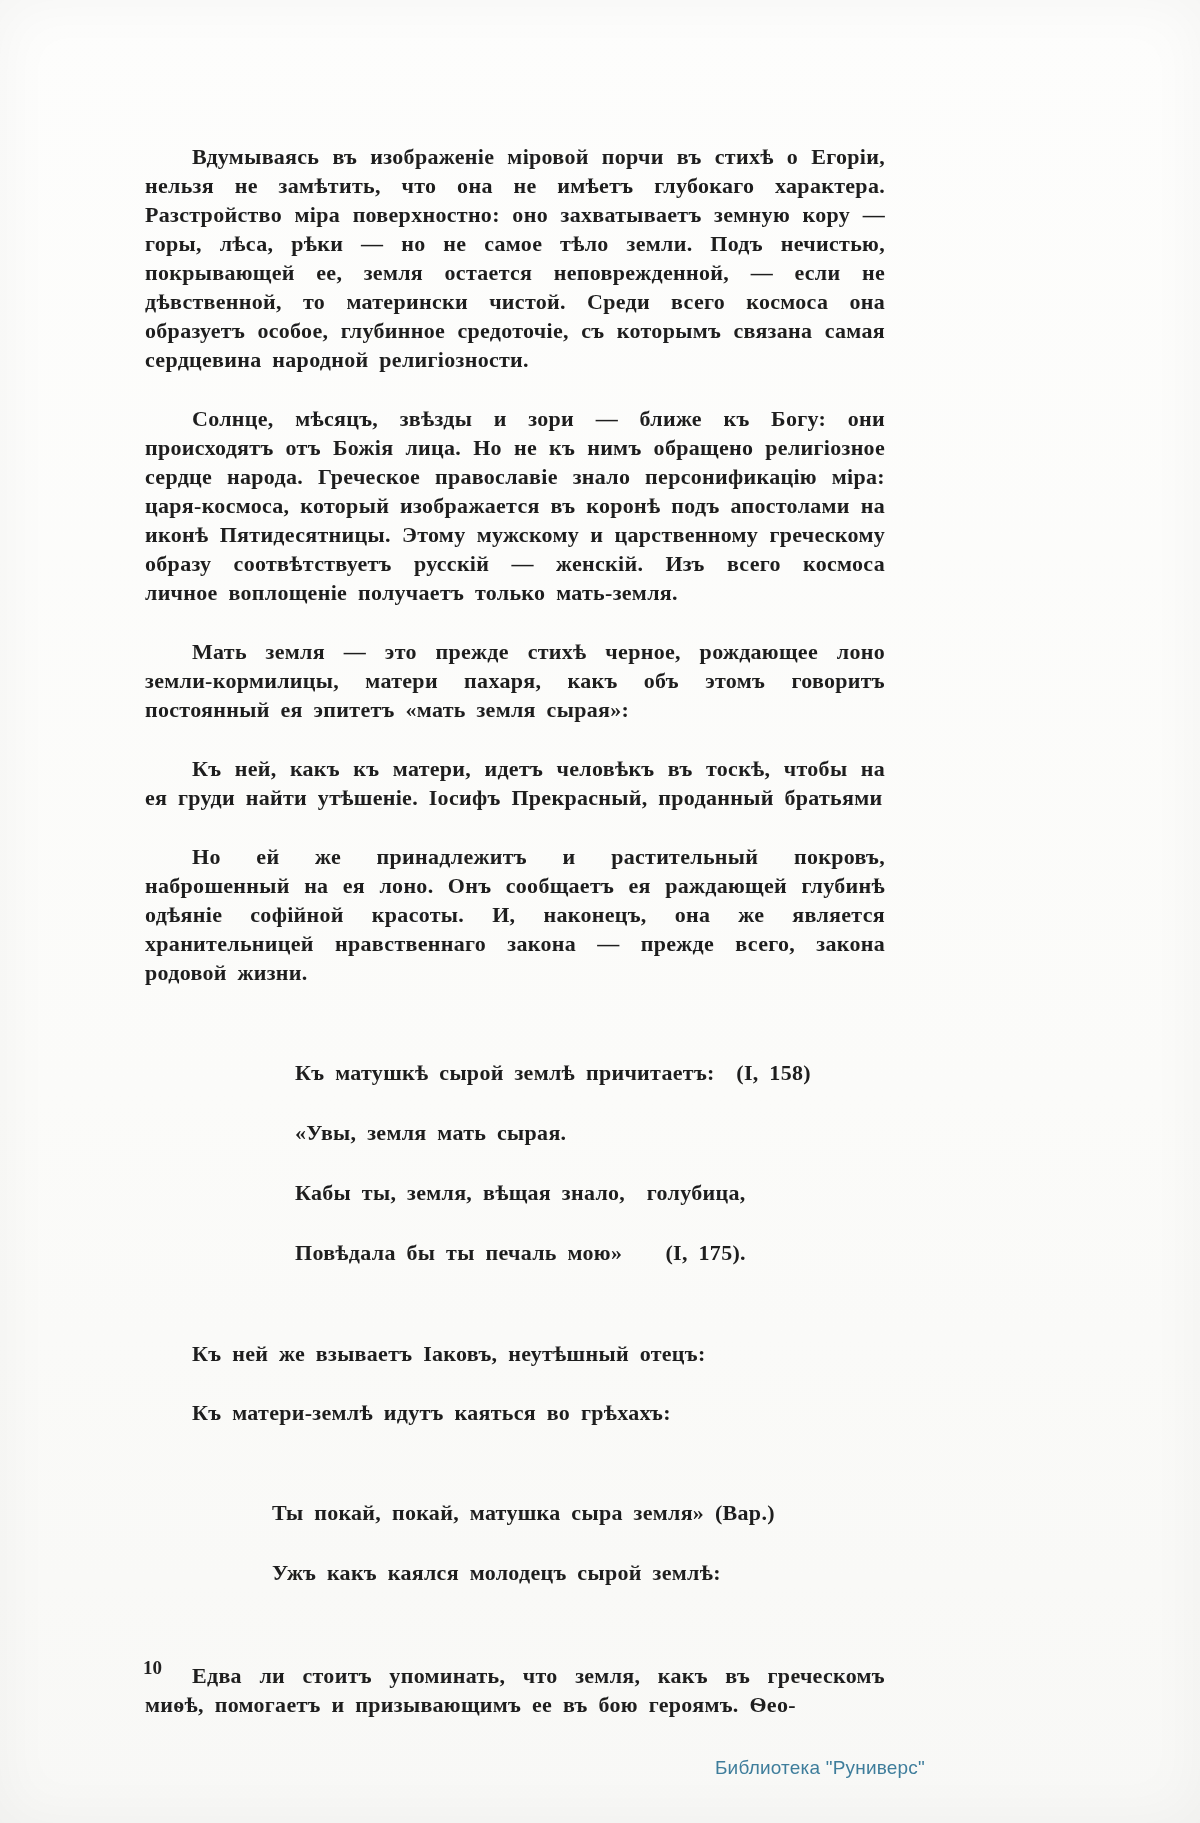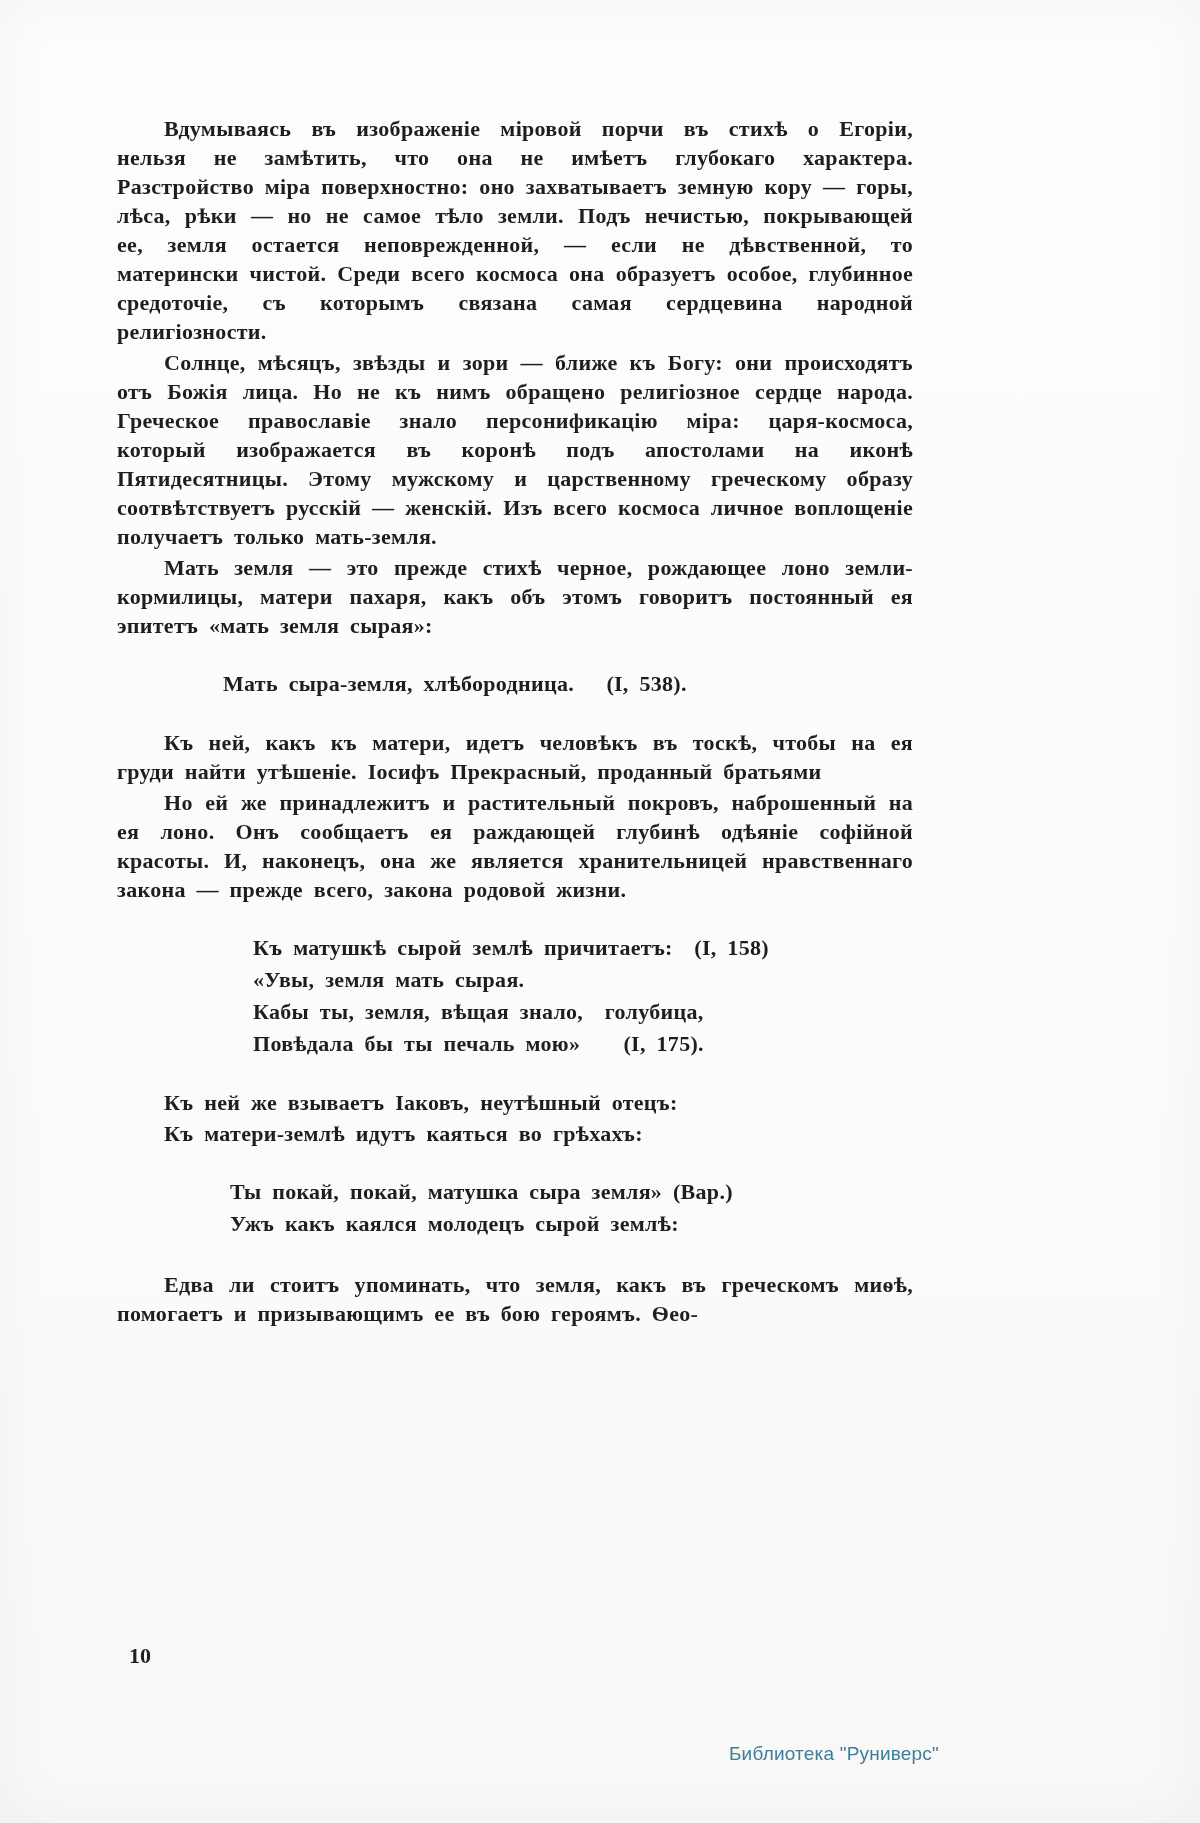--- a/index.html
+++ b/index.html
@@ -1,15 +1,15 @@
 <!DOCTYPE html>
 <html><head>
 <meta charset="utf-8">
 <style>
-  * { margin: 0; padding: 1px; box-sizing: border-box; }
+  * { margin: 0; padding: 15px; box-sizing: border-box; }
 
   html, body {
     width: 1200px;
     height: 1823px;
     background: #f6f6f4;
     font-family: "Liberation Serif", "DejaVu Serif", serif;
   }
 
   .scan-page {
     position: absolute;
@@ -51,21 +51,21 @@
     white-space: pre-wrap;
     line-height: 30px;
   }
 
   .gap-top { margin-top: 28px; }
 
   .page-number {
     position: absolute;
     left: 128px;
     top: 1642px;
-    font-size: 22px;
+    font-size: 19px;
     font-weight: 700;
     color: #222;
     font-family: "Liberation Serif", "DejaVu Serif", serif;
   }
 
   .watermark {
     position: absolute;
     right: 260px;
     top: 1742px;
     font-family: "Liberation Sans", "DejaVu Sans", sans-serif;
@@ -81,23 +81,20 @@
 <div class="scan-page">
 
   <div class="text-block">
 
     <p class="para">Вдумываясь въ изображеніе міровой порчи въ стихѣ о Егоріи, нельзя не замѣтить, что она не имѣетъ глубокаго характера. Разстройство міра поверхностно: оно захватываетъ земную кору — горы, лѣса, рѣки — но не самое тѣло земли. Подъ нечистью, покрывающей ее, земля остается неповрежденной, — если не дѣвственной, то матерински чистой. Среди всего космоса она образуетъ особое, глубинное средоточіе, съ которымъ связана самая сердцевина народной религіозности.</p>
 
     <p class="para">Солнце, мѣсяцъ, звѣзды и зори — ближе къ Богу: они происходятъ отъ Божія лица. Но не къ нимъ обращено религіозное сердце народа. Греческое православіе знало персонификацію міра: царя-космоса, который изображается въ коронѣ подъ апостолами на иконѣ Пятидесятницы. Этому мужскому и царственному греческому образу соотвѣтствуетъ русскій — женскій. Изъ всего космоса личное воплощеніе получаетъ только мать-земля.</p>
 
     <p class="para">Мать земля — это прежде стихѣ черное, рождающее лоно земли-кормилицы, матери пахаря, какъ объ этомъ говоритъ постоянный ея эпитетъ «мать земля сырая»:</p>
 
-    <div class="verse vm-narrow">
-      <div class="verse-line">Мать сыра-земля, хлѣбородница.   (I, 538).</div>
-    </div>
 
     <p class="para">Къ ней, какъ къ матери, идетъ человѣкъ въ тоскѣ, чтобы на ея груди найти утѣшеніе. Іосифъ Прекрасный, проданный братьями</p>
 
     <p class="para">Но ей же принадлежитъ и растительный покровъ, наброшенный на ея лоно. Онъ сообщаетъ ея раждающей глубинѣ одѣяніе софійной красоты. И, наконецъ, она же является хранительницей нравственнаго закона — прежде всего, закона родовой жизни.</p>
 
     <div class="verse">
       <div class="verse-line">Къ матушкѣ сырой землѣ причитаетъ:  (I, 158)</div>
       <div class="verse-line">«Увы, земля мать сырая.</div>
       <div class="verse-line">Кабы ты, земля, вѣщая знало,  голубица,</div>
       <div class="verse-line">Повѣдала бы ты печаль мою»    (I, 175).</div>

